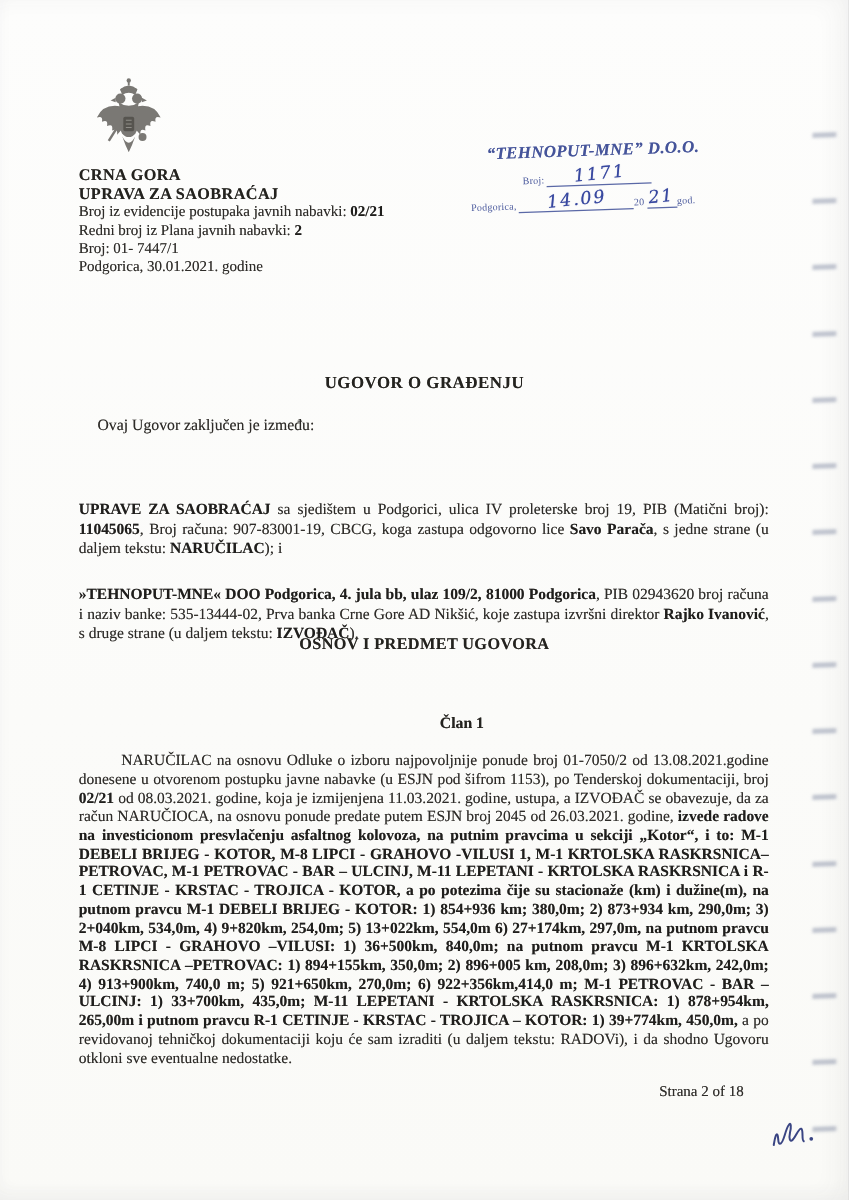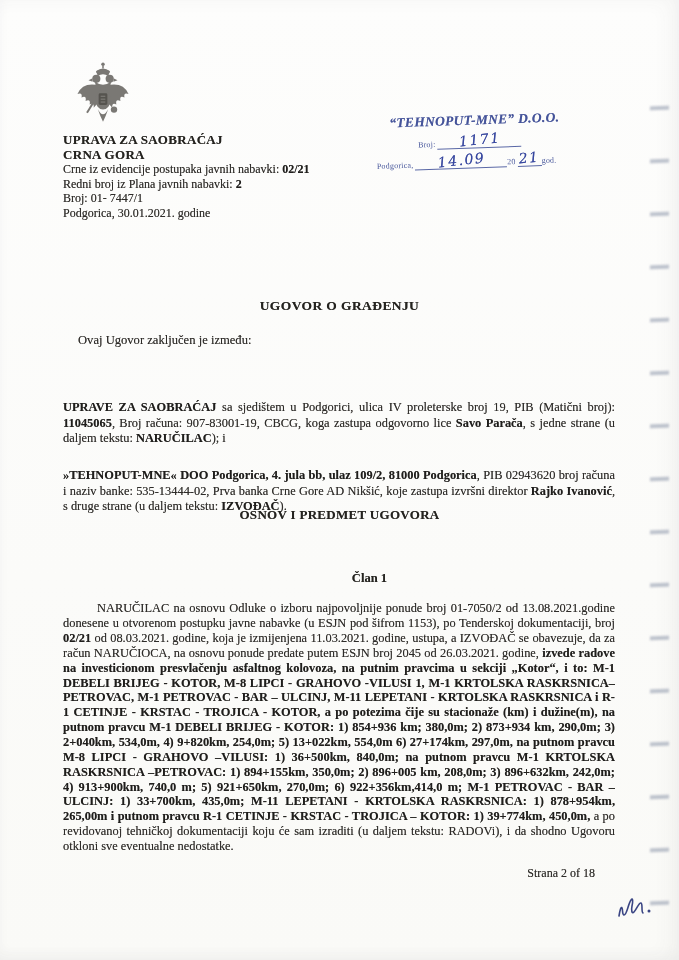--- a/index.html
+++ b/index.html
@@ -76,23 +76,23 @@
         <path d="M41 82 Q50 100 59 82 Q55 94 50 104 Q45 94 41 82 Z"></path>
         <circle cx="69" cy="83" r="5.5"></circle>
         <rect x="26" y="70" width="3.4" height="20" transform="rotate(32 28 80)"></rect>
       </g>
       <rect x="42.5" y="55" width="15" height="20" rx="2.5" fill="#56544f"></rect>
       <path d="M46 60 h8 M46 65 h8 M46 70 h8" stroke="#8f8d88" stroke-width="1.4"></path>
     </svg>
   </div>
 
   <div class="org-block txt">
+    <div class="org-name">CRNA GORA</div>
     <div class="org-name">UPRAVA ZA SAOBRAĆAJ</div>
-    <div class="org-name">CRNA GORA</div>
-    <div><span>Crne iz evidencije postupaka javnih nabavki: </span><b>02/21</b></div>
+    <div><span>Broj iz evidencije postupaka javnih nabavki: </span><b>02/21</b></div>
     <div><span>Redni broj iz Plana javnih nabavki: </span><b>2</b></div>
     <div><span>Broj: 01- 7447/1</span></div>
     <div><span>Podgorica, 30.01.2021. godine</span></div>
   </div>
 
   <div class="stamp">
     <div class="stamp-title">“TEHNOPUT-MNE” D.O.O.</div>
     <div class="stamp-row">
       <span class="stamp-label" style="margin-left:28px">Broj:</span>
       <span class="fill w80"><span class="hw">1171</span></span>

